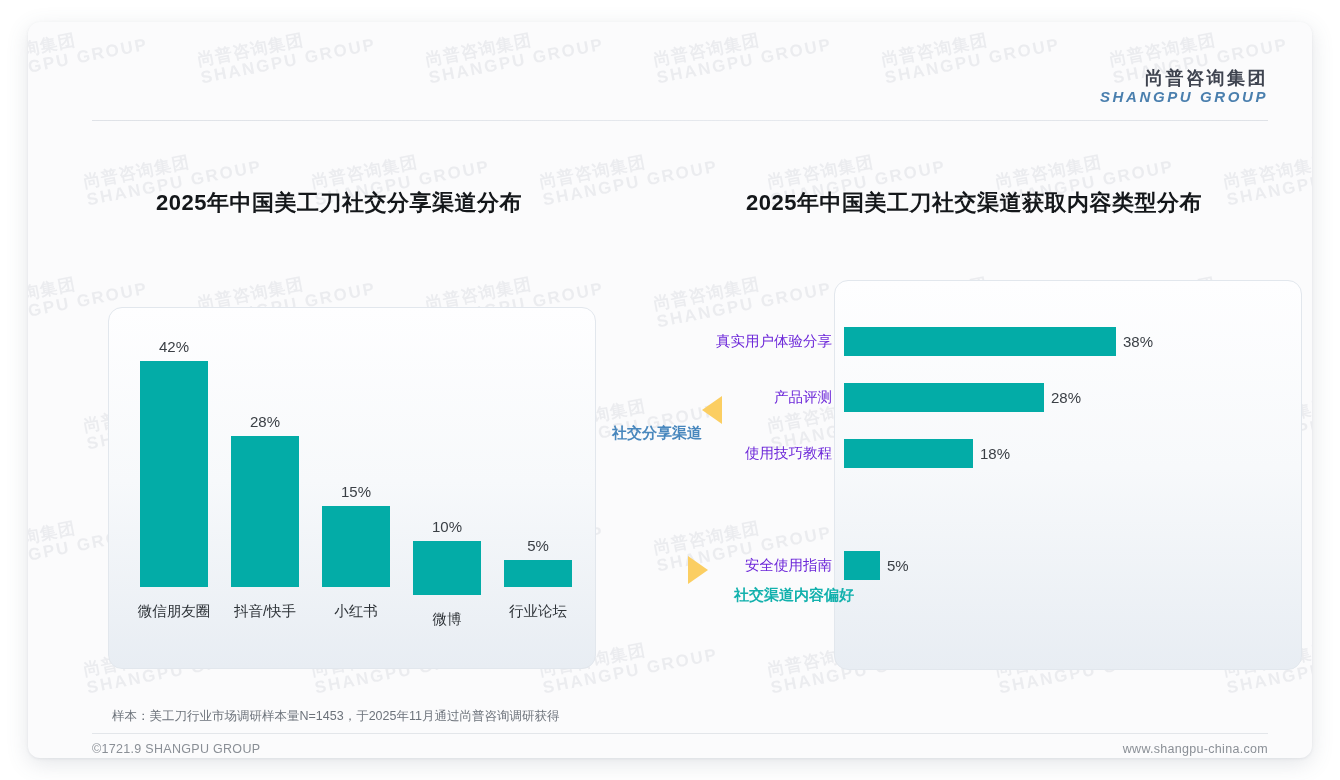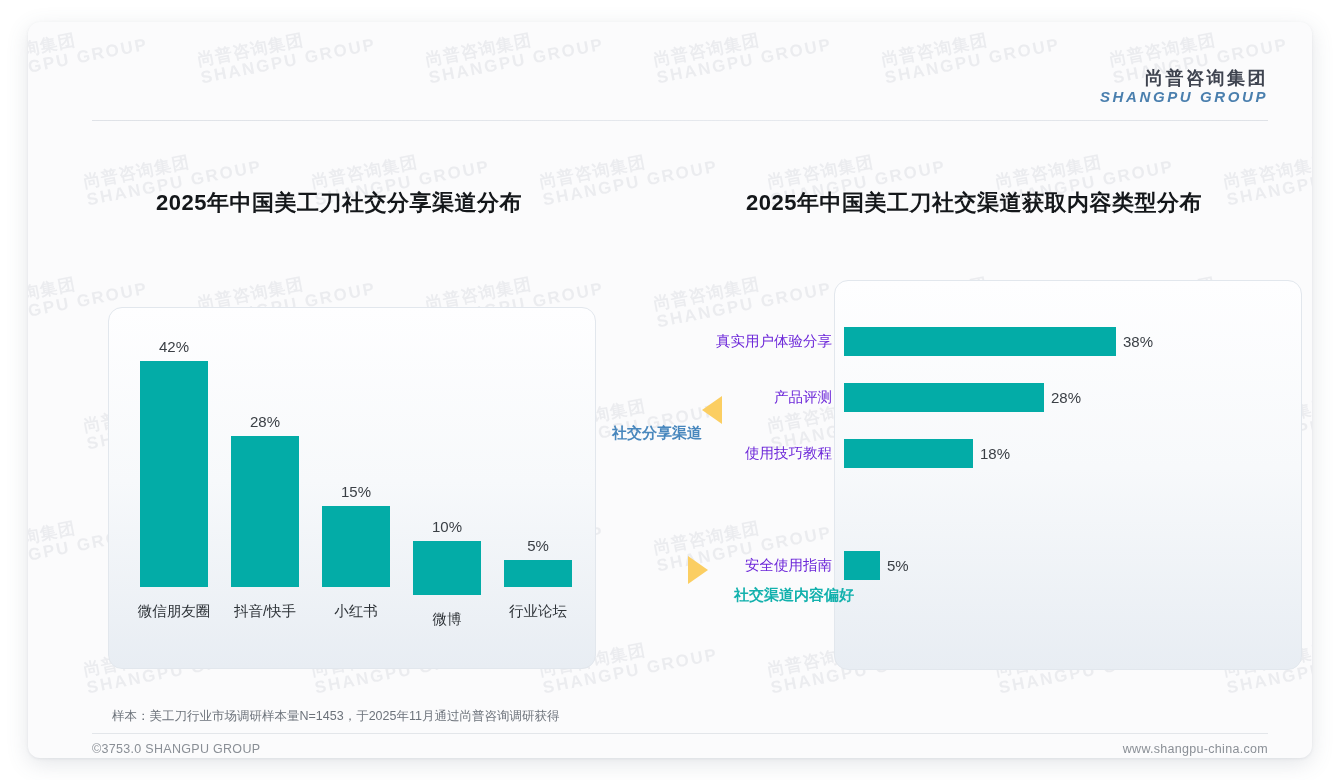--- a/index.html
+++ b/index.html
@@ -505,16 +505,16 @@
     <div class="ctext">社交分享渠道</div>
   </div>
 
   <div class="callout" id="callout-content">
     <div class="tri tri-right"></div>
     <div class="ctext">社交渠道内容偏好</div>
   </div>
 
   <div class="source-note">样本：美工刀行业市场调研样本量N=1453，于2025年11月通过尚普咨询调研获得</div>
   <div class="foot-rule"></div>
-  <div class="foot-left">©3753.0 SHANGPU GROUP</div>
+  <div class="foot-left">©1721.9 SHANGPU GROUP</div>
   <div class="foot-right">www.shangpu-china.com</div>
 
 </div>
 
 </body></html>

